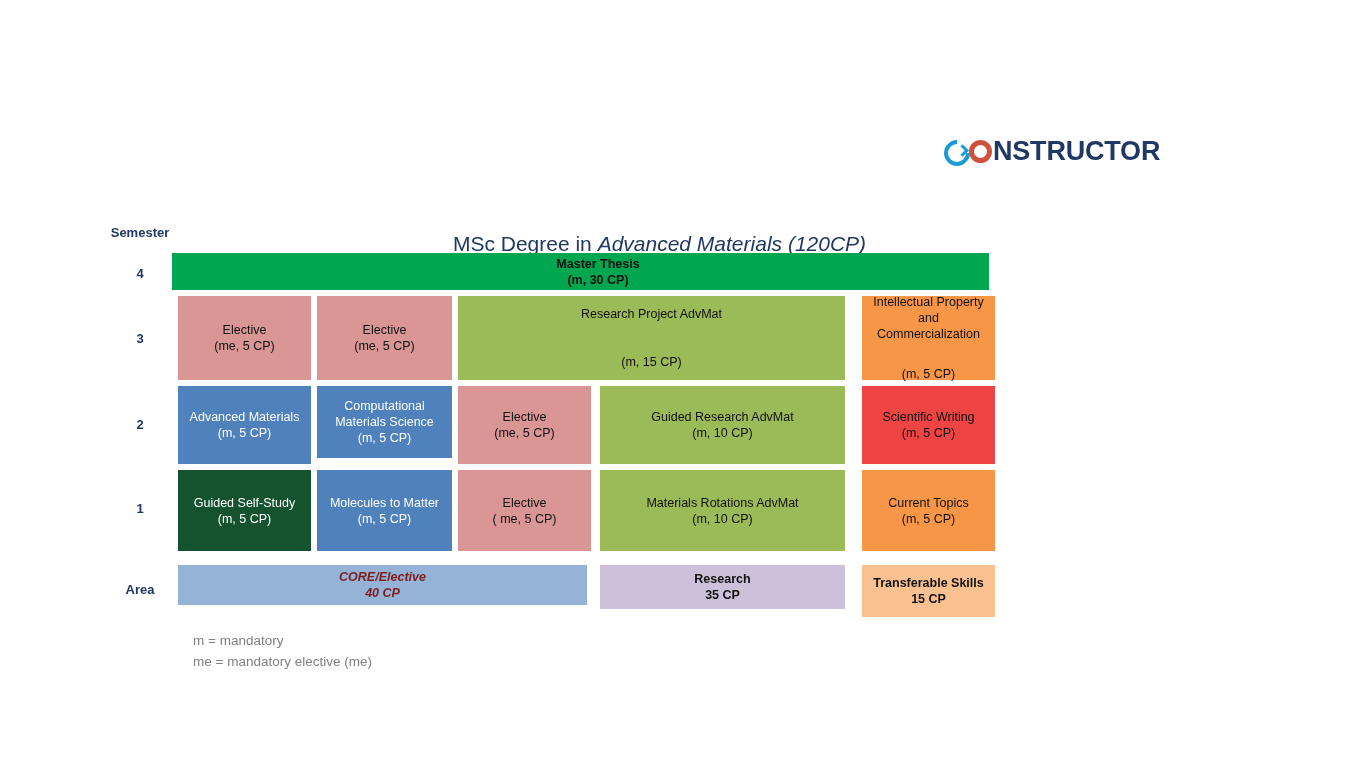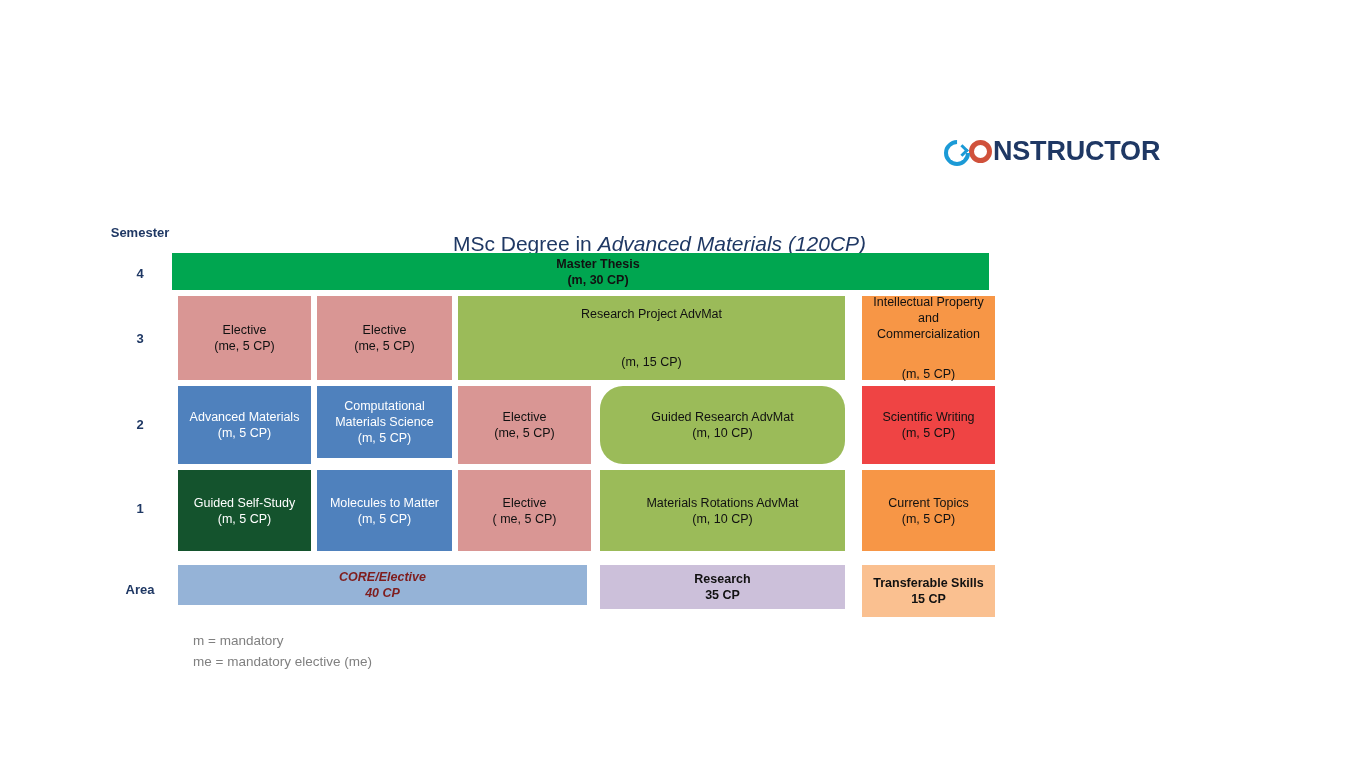--- a/index.html
+++ b/index.html
@@ -190,21 +190,21 @@
       <span class="sub">(m, 5 CP)</span>
     </div>
     <div class="box white" style="left: 317px; top: 386px; width: 135px; height: 72px; background: rgb(79, 129, 189); color: rgb(255, 255, 255);">
       <span class="ttl">Computational Materials Science</span>
       <span class="sub">(m, 5 CP)</span>
     </div>
     <div class="box" style="left: 458px; top: 386px; width: 133px; height: 78px; background: rgb(217, 150, 148); color: rgb(17, 17, 17);">
       <span class="ttl">Elective</span>
       <span class="sub">(me, 5 CP)</span>
     </div>
-    <div class="box" style="left: 600px; top: 386px; width: 245px; height: 78px; background: rgb(155, 187, 89); color: rgb(17, 17, 17); border-radius: 23px;">
+    <div class="box" style="left: 600px; top: 386px; width: 245px; height: 78px; background: rgb(155, 187, 89); color: rgb(17, 17, 17);">
       <span class="ttl">Guided Research AdvMat</span>
       <span class="sub">(m, 10 CP)</span>
     </div>
     <div class="box" style="left: 862px; top: 386px; width: 133px; height: 78px; background: #ef4444; color: rgb(17, 17, 17);">
       <span class="ttl">Scientific Writing</span>
       <span class="sub">(m, 5 CP)</span>
     </div>
     <div class="box white" style="left: 178px; top: 470px; width: 133px; height: 81px; background: #14532d; color: rgb(255, 255, 255);">
       <span class="ttl">Guided Self-Study</span>
       <span class="sub">(m, 5 CP)</span>

